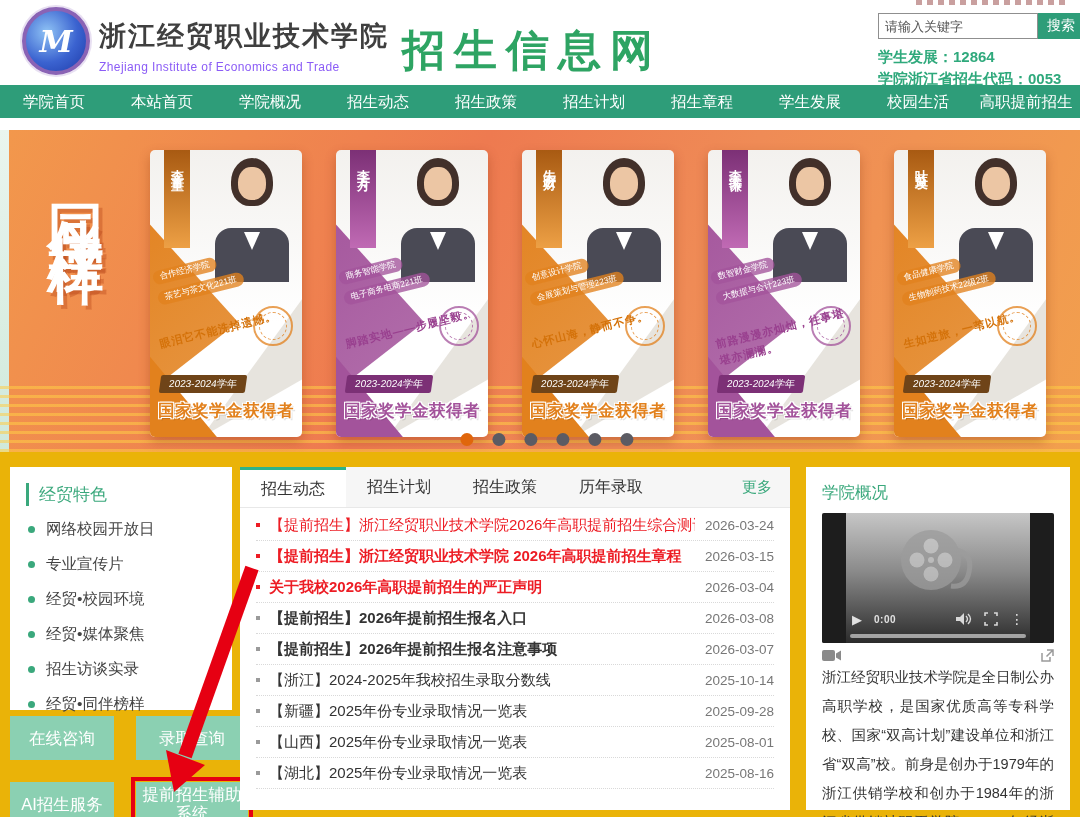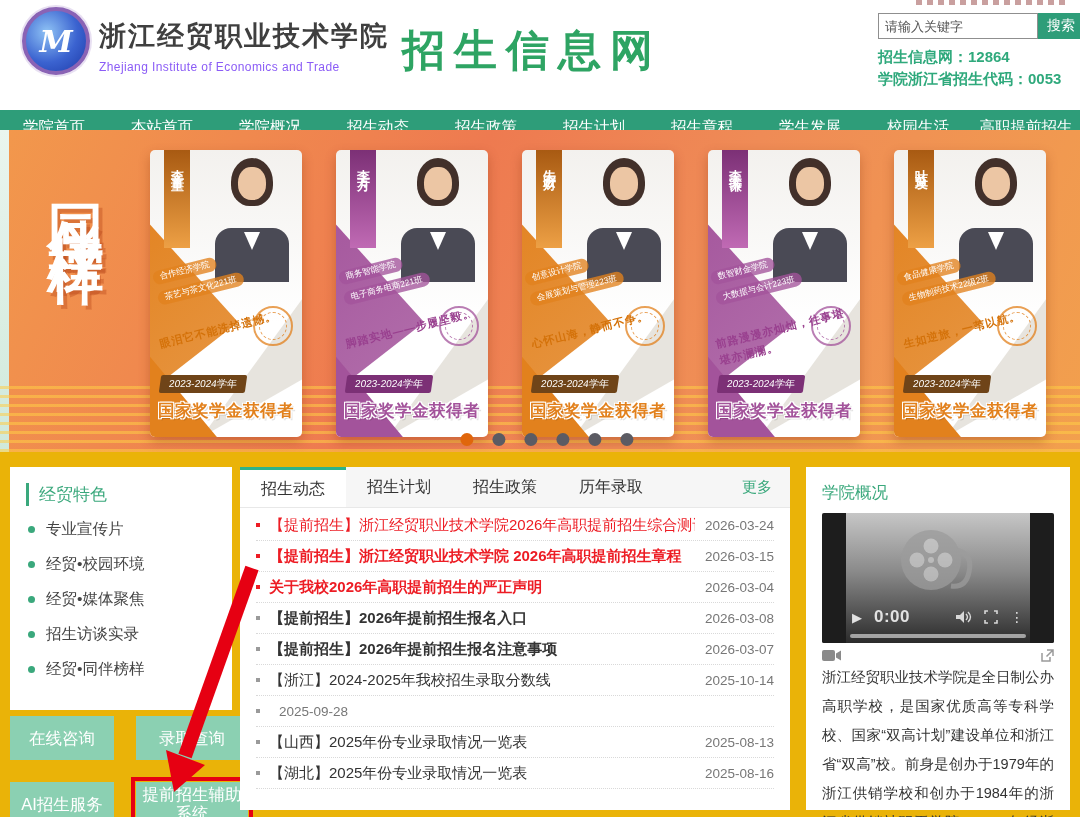--- a/index.html
+++ b/index.html
@@ -18,21 +18,21 @@
   .school-cn{font-family:Liberation Sans, sans-serif;font-weight:900;font-size:27px;color:#3f3f3f;letter-spacing:2px;}
   .school-en{font-size:12px;color:#8b5cf6;margin-top:6px;letter-spacing:.4px;}
   .site-title{position:absolute;left:402px;top:22px;font-size:43px;font-weight:800;color:#2ea463;letter-spacing:9px;}
   .search-row{position:absolute;left:878px;top:13px;display:flex;}
   .search-input{width:146px;height:24px;border:1px solid #8f8f8f;font-size:13px;padding:0 6px;color:#333;outline:none;}
   .search-input::placeholder{color:#555;}
   .search-btn{width:46px;height:26px;background:#2e9d79;color:#fff;border:none;font-size:14px;cursor:pointer;}
   .codes{position:absolute;left:878px;top:46px;font-size:15px;font-weight:bold;color:#2fa97c;line-height:22px;}
 
   
-  .nav{position:absolute;left:0;top:110px;width:1080px;height:33px;background:#2e9d79;display:flex;}
+  .nav{position:absolute;left:0;top:85px;width:1080px;height:33px;background:#2e9d79;display:flex;}
   .nav-item{flex:1;text-align:center;line-height:33px;color:#fff;font-size:15.5px;cursor:pointer;white-space:nowrap;}
 
   
   .banner{position:absolute;left:0;top:130px;width:1080px;height:322px;overflow:hidden;
     background:linear-gradient(115deg,#f2984c 0%,#ee7a50 40%,#ef8b56 62%,#f2a04d 100%);}
   .banner::before{content:"";position:absolute;left:0;top:0;width:9px;height:100%;
     background:linear-gradient(180deg,#eaf5ee,#cfe9db);}
   .banner::after{content:"";position:absolute;left:0;bottom:0;width:100%;height:66px;
     background:repeating-linear-gradient(180deg,rgba(255,205,70,.55) 0 3px,rgba(0,0,0,0) 3px 9px);}
   .banner-title{position:absolute;left:38px;top:30px;writing-mode:vertical-rl;text-orientation:upright;
@@ -112,21 +112,21 @@
   .overview{left:806px;top:15px;width:264px;height:343px;}
   .ov-title{color:#3aa87c;font-size:16.5px;padding:15px 16px 9px;}
   .video{position:relative;margin:0 16px;height:130px;border-radius:2px;overflow:hidden;
     background:linear-gradient(180deg,#c6c6c6 0%,#8a8a8a 45%,#2b2b2b 100%);}
   .video .bar-l,.video .bar-r{position:absolute;top:0;width:24px;height:100%;background:#1d1d1d;}
   .video .bar-l{left:0;} .video .bar-r{right:0;}
   .reel{position:absolute;left:50%;top:40%;transform:translate(-50%,-50%);opacity:.75;}
   .vcontrols{position:absolute;left:30px;right:30px;bottom:16px;display:flex;align-items:center;
     gap:12px;color:#e2e2e2;font-size:13px;}
   .vplay{font-size:13px;cursor:pointer;}
-  .vtime{font-size:17px;font-weight:bold;letter-spacing:.5px;}
+  .vtime{font-size:10px;font-weight:bold;letter-spacing:.5px;}
   .vspacer{flex:1;}
   .vdots{font-size:14px;cursor:pointer;}
   .vprogress{position:absolute;left:28px;right:28px;bottom:5px;height:4px;border-radius:2px;
     background:rgba(255,255,255,.55);cursor:pointer;}
   .ov-icons{display:flex;justify-content:space-between;align-items:center;padding:6px 16px 0;}
   .ov-desc{padding:1px 16px 0;font-size:14.5px;line-height:29px;color:#333;text-align:justify;}
 
   
   .anno{position:absolute;left:0;top:0;width:1080px;height:817px;pointer-events:none;z-index:40;}
 </style>
@@ -142,21 +142,21 @@
     <div class="school-cn">浙江经贸职业技术学院</div>
     <div class="school-en">Zhejiang Institute of Economics and Trade</div>
   </div>
   <div class="site-title">招生信息网</div>
   <div class="search-row">
     <input class="search-input" placeholder="请输入关键字" style="">
     <button class="search-btn">搜索</button>
   </div>
   <div class="codes">
 
-  <div><span>招生信息网：</span><span>12864</span></div>
+  <div><span>学生发展：</span><span>12864</span></div>
       <div><span>学院浙江省招生代码：</span><span>0053</span></div>
     </div>
 </div>
 
 <div class="nav">
 
 <div class="nav-item">学院首页</div>
     <div class="nav-item">本站首页</div>
     <div class="nav-item">学院概况</div>
     <div class="nav-item">招生动态</div>
@@ -305,20 +305,21 @@
       <div class="dot"></div>
     </div>
 </div>
 
 <div class="main">
 
   <div class="panel sidebar">
     <div class="side-title">经贸特色</div>
     <ul class="side-list">
 
+    <li>网络校园开放日</li>
         <li>专业宣传片</li>
         <li>经贸•校园环境</li>
         <li>经贸•媒体聚焦</li>
         <li>招生访谈实录</li>
         <li>经贸•同伴榜样</li>
       </ul>
   </div>
 
   <div class="quick">
 
@@ -359,25 +360,26 @@
         </li>
         <li class="bold">
           <span class="n-title">【提前招生】2026年提前招生报名注意事项</span>
           <span class="n-date">2026-03-07</span>
         </li>
         <li>
           <span class="n-title">【浙江】2024-2025年我校招生录取分数线</span>
           <span class="n-date">2025-10-14</span>
         </li>
         <li>
+          <span class="n-title">【新疆】2025年份专业录取情况一览表</span>
           <span class="n-date">2025-09-28</span>
         </li>
         <li>
           <span class="n-title">【山西】2025年份专业录取情况一览表</span>
-          <span class="n-date">2025-08-13</span>
+          <span class="n-date">2025-08-01</span>
         </li>
         <li>
           <span class="n-title">【湖北】2025年份专业录取情况一览表</span>
           <span class="n-date">2025-08-16</span>
         </li>
       </ul>
   </div>
 
   <div class="panel overview">
     <div class="ov-title">学院概况</div>

